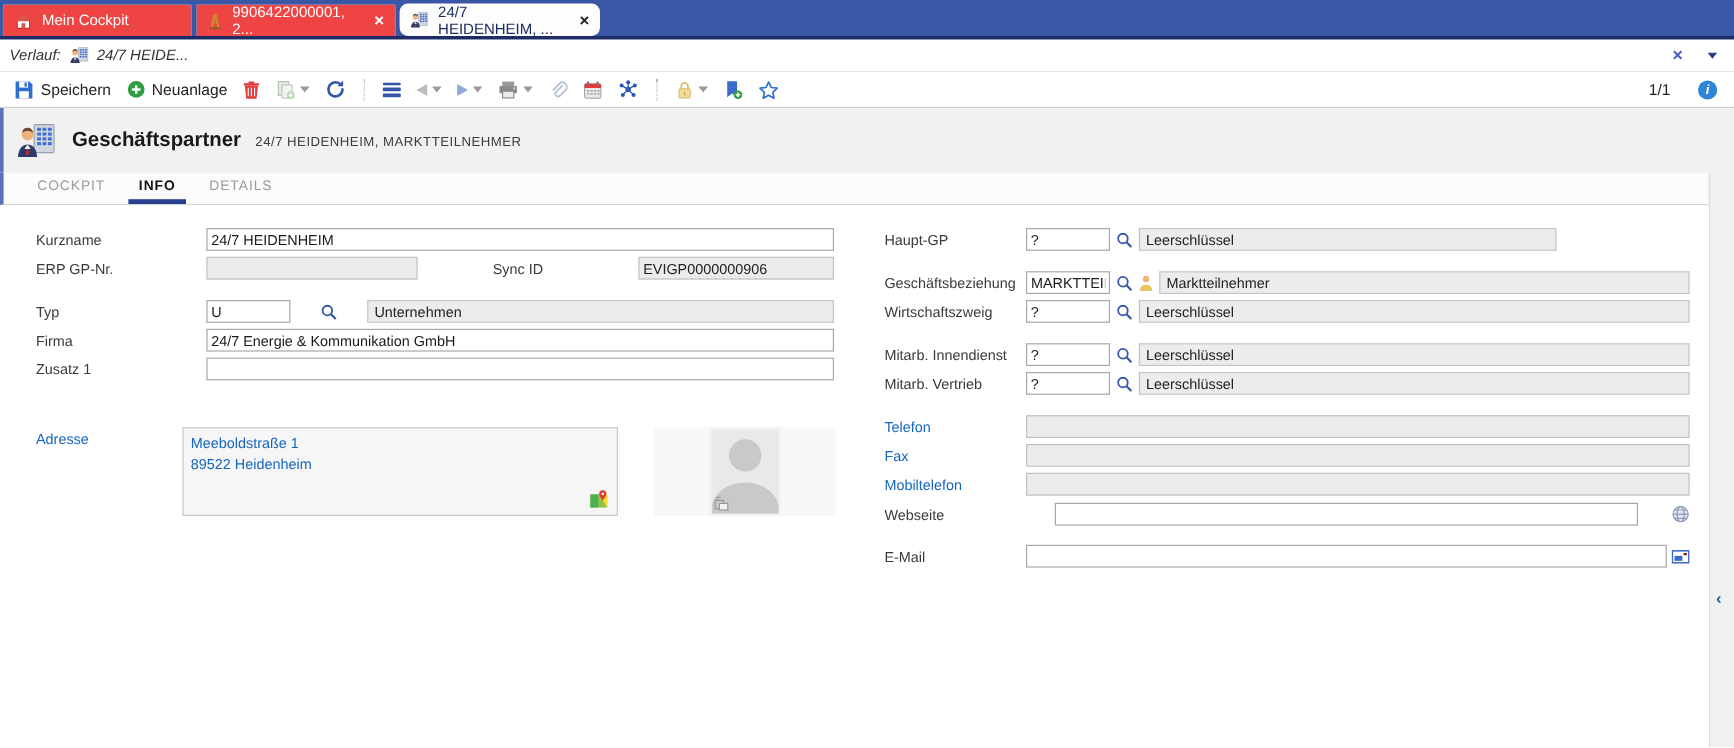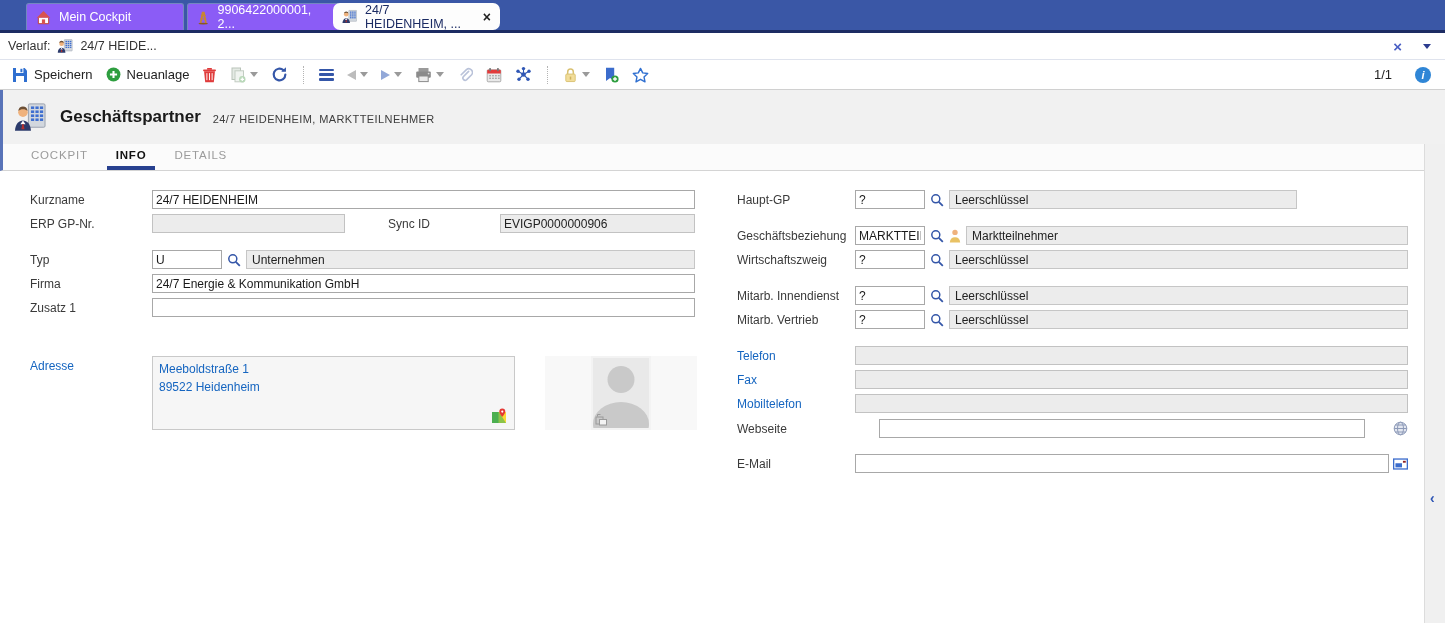--- a/index.html
+++ b/index.html
@@ -7,28 +7,28 @@
   .app {
     position: relative; width: 1445px; height: 623px; overflow: hidden;
     font-family: "Liberation Sans", sans-serif; font-size: 12px; color:#222; background:#fff;
   }
   svg { display:block; }
   button { background:none; border:none; cursor:pointer; font-family:inherit; }
 
   
   .tabbar { position:absolute; top:0; left:0; right:0; height:33px; background:#3a57a6; border-bottom:3px solid #1d2c63; }
   .wtab { position:absolute; top:3px; height:27px; border-radius:3px 3px 0 0; display:flex; align-items:center; padding:0 9px; gap:8px; font-size:12.5px; }
-  .wtab.inactive { background:#8b5cf6; border:1px solid #7387c0; border-bottom:none; color:#fff;margin-left:24px; }
+  .wtab.inactive { background:#ef4444; border:1px solid #7387c0; border-bottom:none; color:#fff; }
   .wtab.active { background:#fdfdfd; color:#1b2b63; }
   .wtab .tabx { margin-left:auto; font-size:14px; font-weight:bold; line-height:1; }
   .wtab.inactive .tabx { color:#fff; }
   .wtab.active .tabx { color:#222; }
 
   
-  .history-bar { position:absolute; top:33px; left:0; right:0; height:27px; background:#fff; border-bottom:1px solid #dfe3ed; display:flex; align-items:center; padding:0 14px 0 8px; gap:7px; font-size:12.5px; color:#333; }
+  .history-bar { position:absolute; top:33px; left:0; right:0; height:27px; background:#fff; border-bottom:1px solid #dfe3ed; display:flex; align-items:center; padding:0 14px 0 8px; gap:7px; font-size:12.5px; color:#333;font-style:italic; }
   .hist-x { margin-left:auto; color:#4a5fc4; font-size:15px; font-weight:bold; line-height:1; }
   .caret { width:0; height:0; border-left:4px solid transparent; border-right:4px solid transparent; border-top:5px solid #9a9a9a; display:inline-block; }
   .caret.navy { border-top-color:#2c3c8f; }
   .hist-caret { margin-left:14px; }
 
   
   .toolbar { position:absolute; top:60px; left:0; right:0; height:30px; background:#fff; border-bottom:1px solid #d0d0d0; display:flex; align-items:center; padding:0 14px 0 12px; gap:13px; }
   .tbtn { display:flex; align-items:center; gap:6px; font-size:13px; color:#222; padding:0; }
   .tbsep { width:1px; height:18px; border-left:1px dotted #b4b4b4; margin:0 2px; }
   .tb-group { display:flex; align-items:center; gap:4px; }
@@ -50,21 +50,21 @@
   .ctab { display:flex; align-items:center; padding:0 9px; margin-right:10px; font-size:11.5px; letter-spacing:0.8px; color:#9b9b9b; border-bottom:4px solid transparent; }
   .ctab.active { color:#111; font-weight:bold; border-bottom-color:#27408f; }
 
   
   .side-strip { position:absolute; top:144px; right:0; bottom:0; width:21px; background:#f0f0f0; border-left:1px solid #dcdcdc; }
   .collapse-chevron { position:absolute; top:346px; left:5px; color:#2f56b5; font-size:14px; font-weight:bold; }
 
   
   .form-area { position:absolute; top:171px; left:0; right:21px; bottom:0; background:#fff; }
   .frow { position:absolute; display:flex; align-items:center; height:19px; }
-  .frow.left { left:30px; width:665px; }
+  .frow.left { left:30px; width:665px;gap:20px; }
   .frow.right { left:737px; width:671px; }
   .flabel { color:#3a3a3a; }
   .flabel.link { color:#1565c0; }
   .lw-left { flex:0 0 122px; }
   .lw-right { flex:0 0 118px; }
   .txt { height:19px; border:1px solid #a8a8a8; background:#fff; font-family:"Liberation Sans",sans-serif; font-size:12px; color:#1a1a1a; padding:0 3px; outline:none; }
   .txt.dis { background:#ececec; border-color:#c2c2c2; color:#222; }
   .disfield { height:19px; background:#ececec; border:1px solid #c6c6c6; display:flex; align-items:center; padding:0 5px; color:#222; overflow:hidden; white-space:nowrap; }
   .grow { flex:1; }
   .magbtn { width:16px; height:16px; padding:0; margin:0 4px; flex:0 0 16px; display:flex; align-items:center; justify-content:center; }

